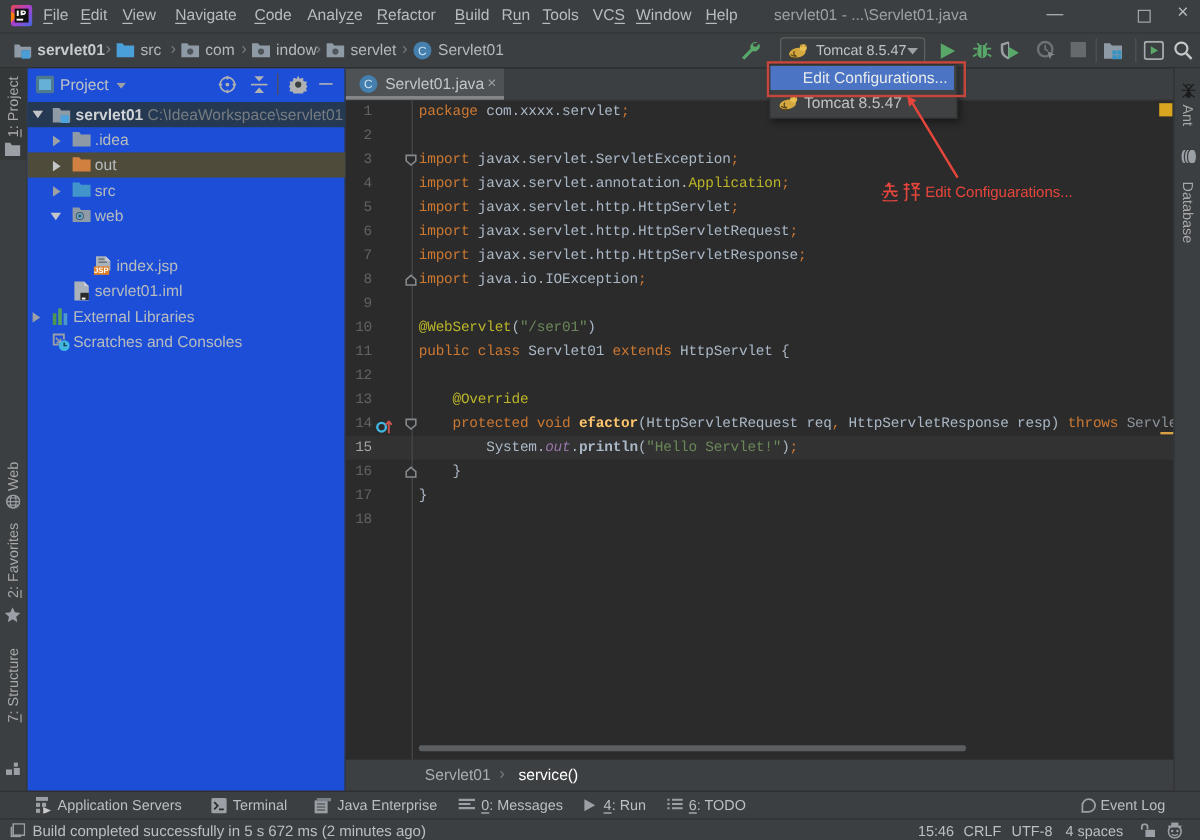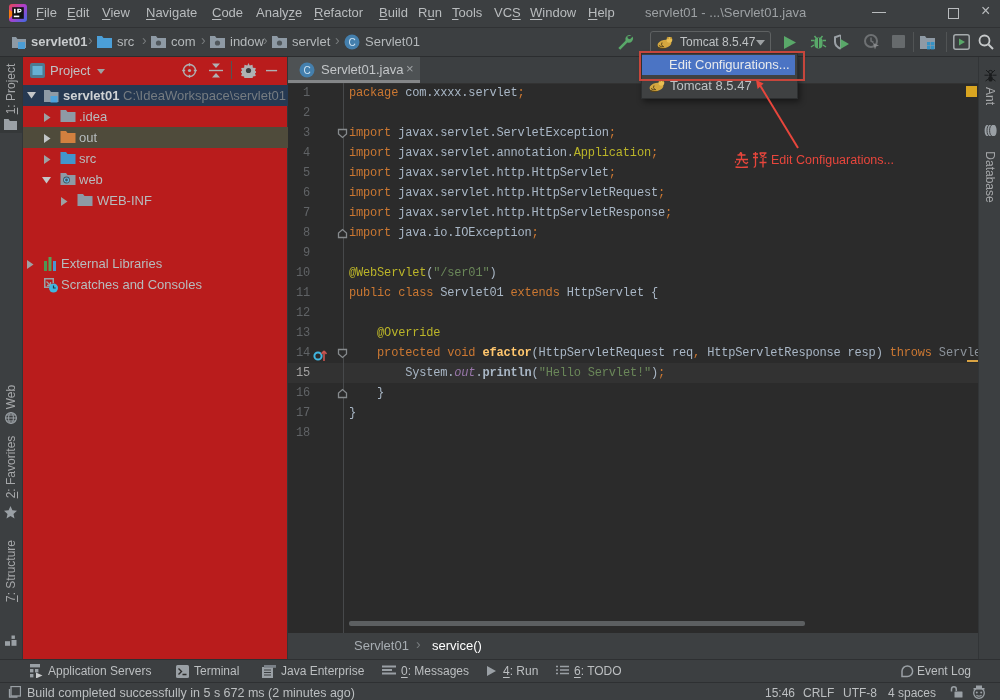--- a/index.html
+++ b/index.html
@@ -188,21 +188,21 @@
         <path d="M6.5,0 L8.4,4.3 L13,4.8 L9.5,7.9 L10.5,12.5 L6.5,10.1 L2.5,12.5 L3.5,7.9 L0,4.8 L4.6,4.3 Z" fill="#9aa0a5"></path>
       </svg>
   <div class="vlabL" style="left:-25px;top:507px;width:72px;text-align:center"><span class="u">7</span>: Structure</div>
   <svg class="abs" style="left:5px;top:578px" width="12" height="11" viewBox="0 0 12 11">
         <rect x="0" y="6.2" width="5" height="4.6" fill="#9aa0a5"></rect>
         <rect x="6.5" y="5" width="5" height="5.8" fill="#9aa0a5"></rect>
         <rect x="6.5" y="0.5" width="3.4" height="3.4" fill="#9aa0a5"></rect>
       </svg>
 </div>
 
-<div class="abs" id="pp" style="left:23px;top:57px;width:264px;height:602px;background:#b91c1c;border-right:1px solid #323537;">
+<div class="abs" id="pp" style="left:23px;top:57px;width:264px;height:602px;background:#1d4ed8;border-right:1px solid #323537;">
 
   <svg class="abs" style="left:7px;top:6px" width="15" height="15" viewBox="0 0 15 15">
         <rect x="0" y="0" width="15" height="15" rx="2" fill="#4d7a91"></rect>
         <rect x="2.5" y="3" width="10" height="9" fill="#65b0d4"></rect>
       </svg>
   <span class="abs" style="left:27px;top:6px;font-size:13px;color:#bfc2c4">Project</span>
   <svg class="abs" style="left:74px;top:12px" width="8" height="5">
         <path d="M0,0 h8 l-4,5 Z" fill="#9da1a3"></path>
       </svg>
   <svg class="abs" style="left:159px;top:6px" width="15" height="15" viewBox="0 0 15 15">
@@ -270,31 +270,41 @@
             <path d="M0,0 h9 l-4.5,6.5 Z" fill="#c3c6c8"></path>
           </svg>
       <svg class="abs" style="left:37px;top:3px" width="16" height="14" viewBox="0 0 16 14">
             <path d="M0.5,1 h5.5 l1.5,2 H15.5 v10 H0.5 Z" fill="#8e9aa5"></path>
             <circle cx="6.5" cy="8" r="3.4" fill="#45545e"></circle>
             <circle cx="6.5" cy="8" r="2" fill="none" stroke="#64b7e4" stroke-width="1.2"></circle>
           </svg>
       <span class="rtxt" style="left:56px">web</span>
     </div>
 
-    <div class="row" style="top:105px">
-      <svg class="abs" style="left:38px;top:7px" width="7" height="9">
-            <path d="M0,0 L6.5,4.5 L0,9 Z" fill="#9da1a3"></path>
-          </svg>
-      <svg class="abs" style="left:54px;top:3px" width="16" height="14" viewBox="0 0 16 14">
-            <path d="M0.5,1 h5.5 l1.5,2 H15.5 v10 H0.5 Z" fill="#8e9aa5"></path>
-          </svg>
-      <span class="rtxt" style="left:74px">WEB-INF</span>
-    </div>
-
-
+
+    <div class="row" style="top:126px">
+      <svg class="abs" style="left:55px;top:2px" width="15" height="17" viewBox="0 0 15 17">
+        <path d="M2,0.5 h8 l4,4 v8 h-12 Z" fill="#a9b2ba"></path>
+            <path d="M10,0.5 l4,4 h-4 Z" fill="#c8cfd6"></path>
+            <path d="M4,3 h5 M4,5.5 h7" stroke="#5d646c" stroke-width="1"></path>
+        <rect x="0" y="9" width="13" height="7" fill="#e08027"></rect>
+            <text x="6.5" y="14.8" text-anchor="middle" font-size="6.5" font-weight="bold" font-family="Liberation Sans" fill="#fff">JSP</text>
+      </svg>
+      <span class="rtxt" style="left:74px">index.jsp</span>
+    </div>
+
+    <div class="row" style="top:147px">
+      <svg class="abs" style="left:38px;top:2px" width="14" height="17" viewBox="0 0 14 17">
+        <path d="M1,0.5 h8 l4,4 v12 h-12 Z" fill="#a9b2ba"></path>
+            <path d="M9,0.5 l4,4 h-4 Z" fill="#c8cfd6"></path>
+        <rect x="6" y="10" width="7" height="6" fill="#2b2b2b"></rect>
+            <rect x="7.2" y="14" width="3" height="1.6" fill="#fff"></rect>
+      </svg>
+      <span class="rtxt" style="left:56px">servlet01.iml</span>
+    </div>
 
     <div class="row" style="top:189px">
       <svg class="abs" style="left:20px;top:3px" width="16" height="16" viewBox="0 0 16 16">
         <path d="M1,1 h10 v5 h-1.5 v-3.5 h-7 v7 h3.5 v1.5 h-5 Z" fill="#9aa0a5"></path>
         <path d="M3.5,4.5 l4,4 M7.5,5 v3.5 h-3.5" stroke="#9aa0a5" stroke-width="1.3" fill="none"></path>
         <circle cx="10.5" cy="11" r="4.5" fill="#40b6e0"></circle>
             <path d="M10.5,8.5 v2.5 h2.2" stroke="#1c3b4a" stroke-width="1.2" fill="none"></path>
       </svg>
       <span class="rtxt" style="left:38px">Scratches and Consoles</span>
     </div>

